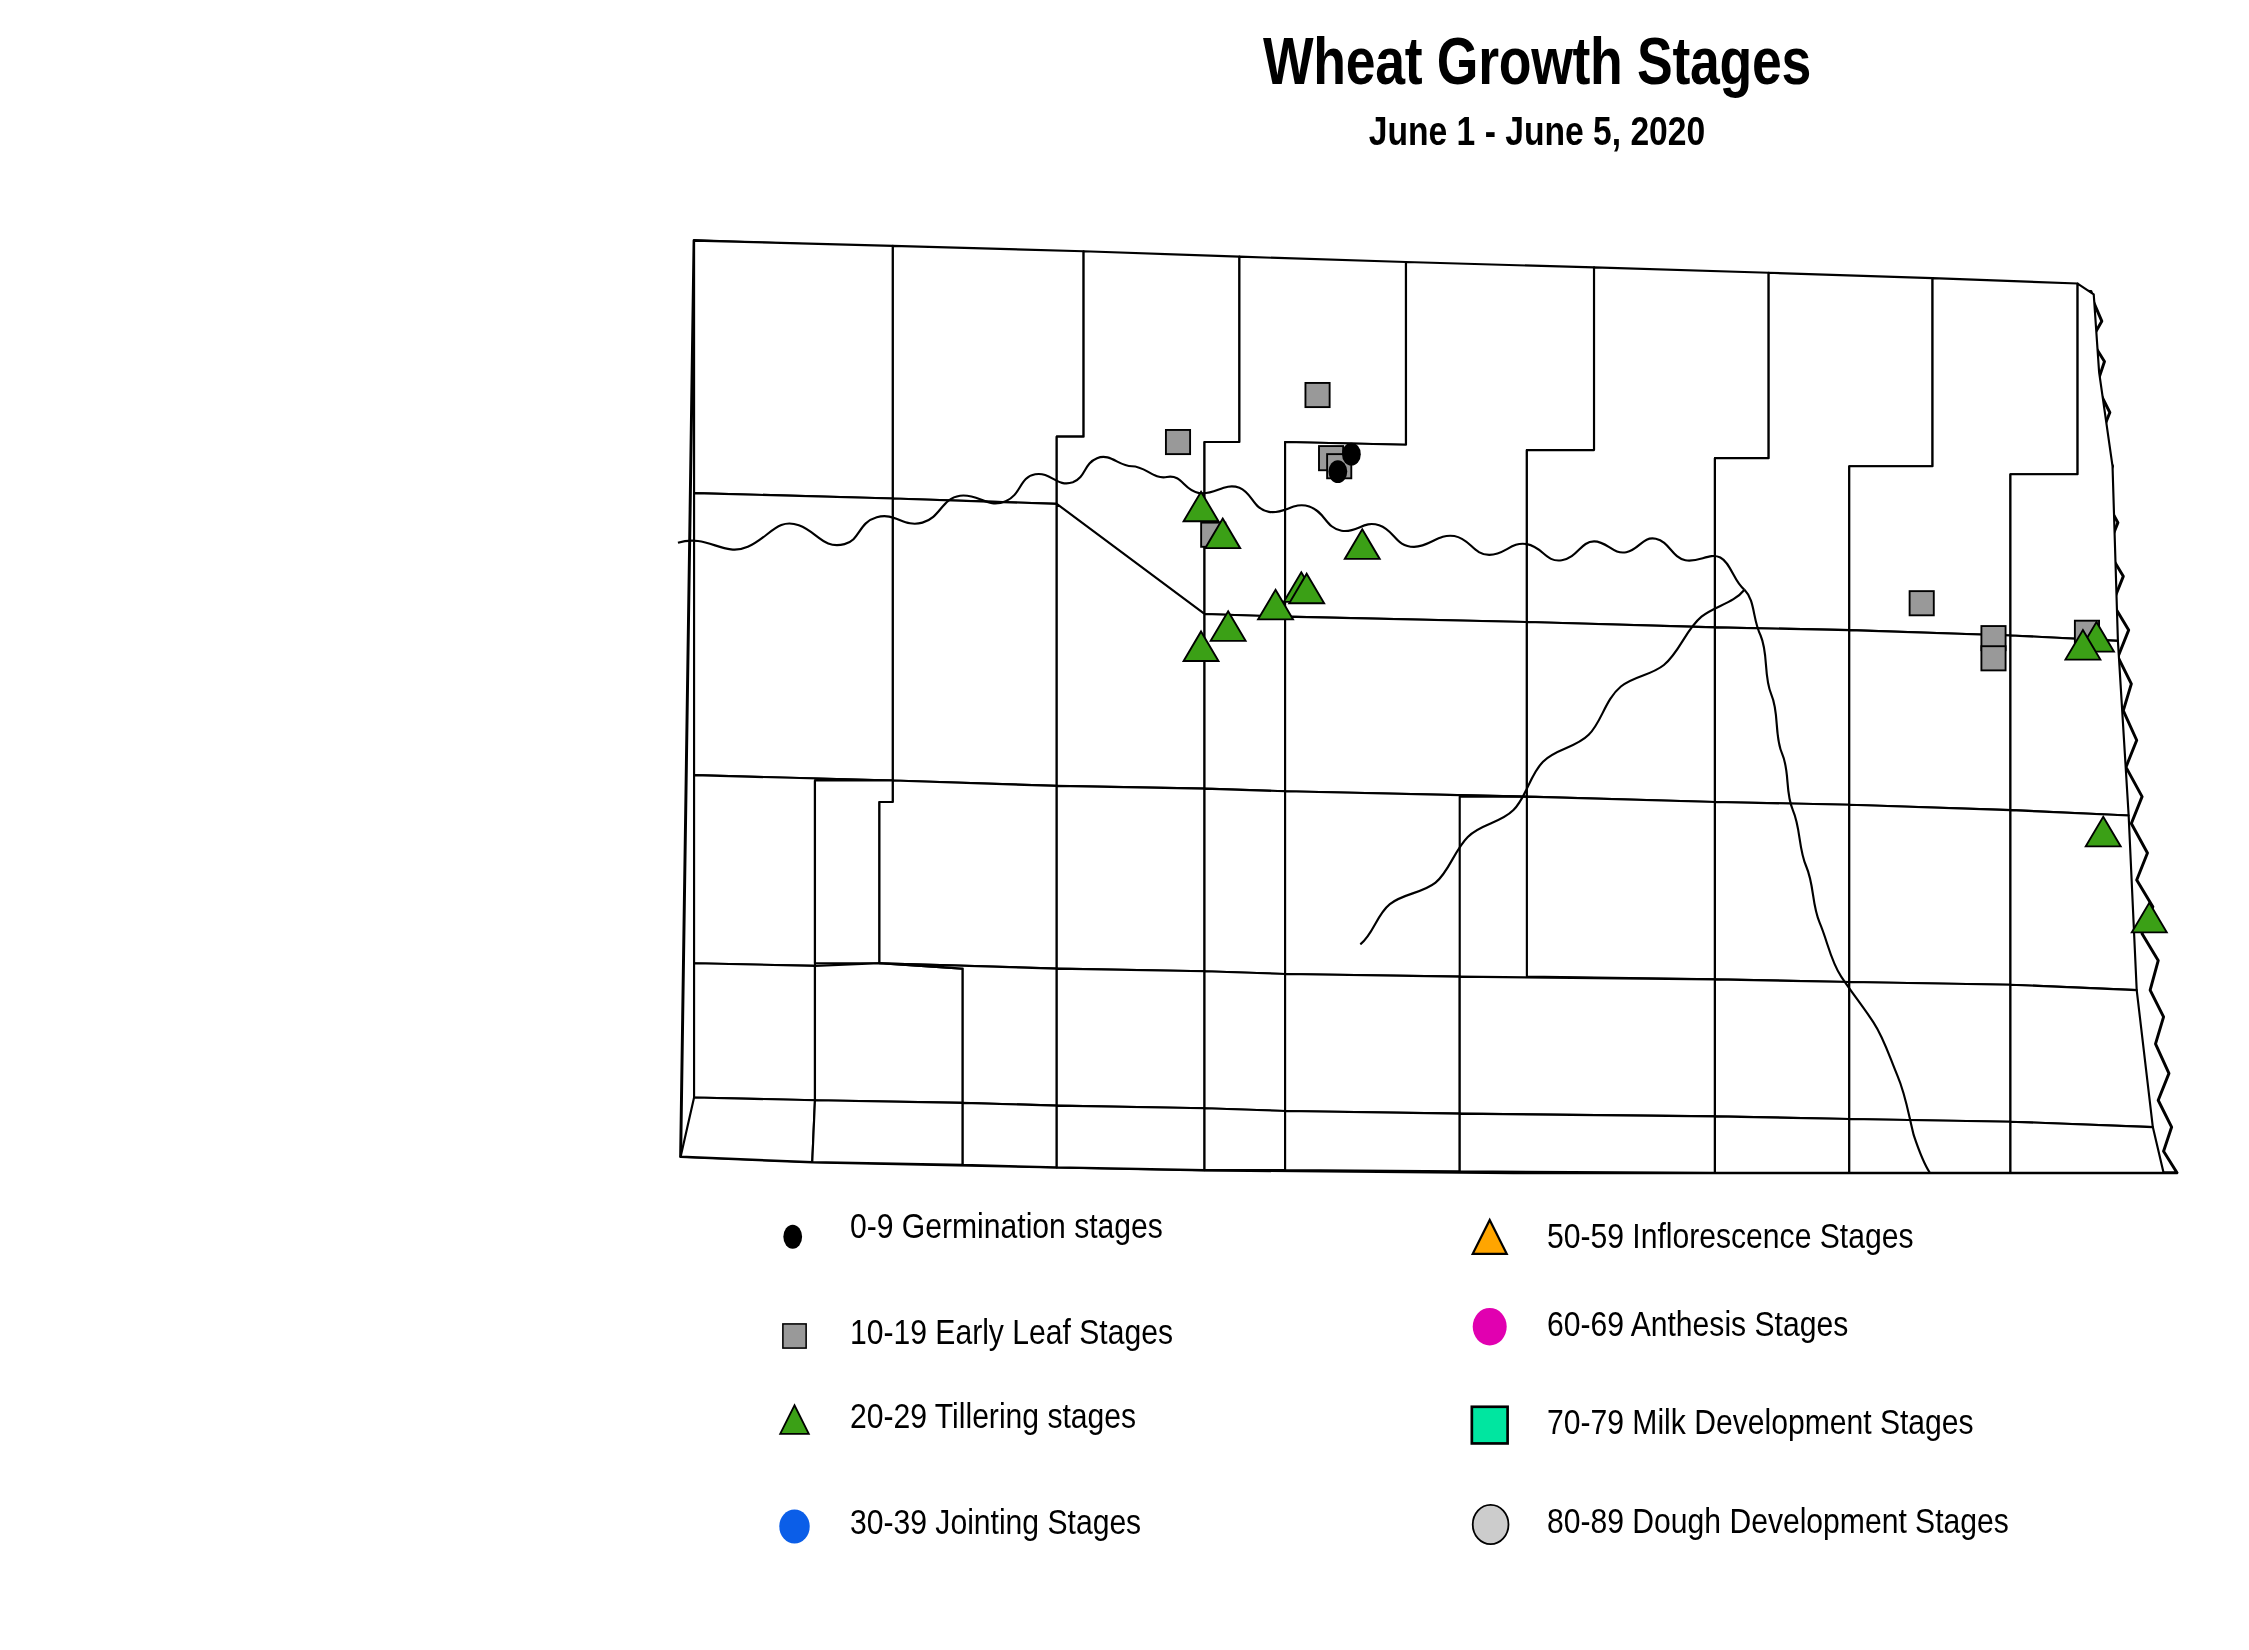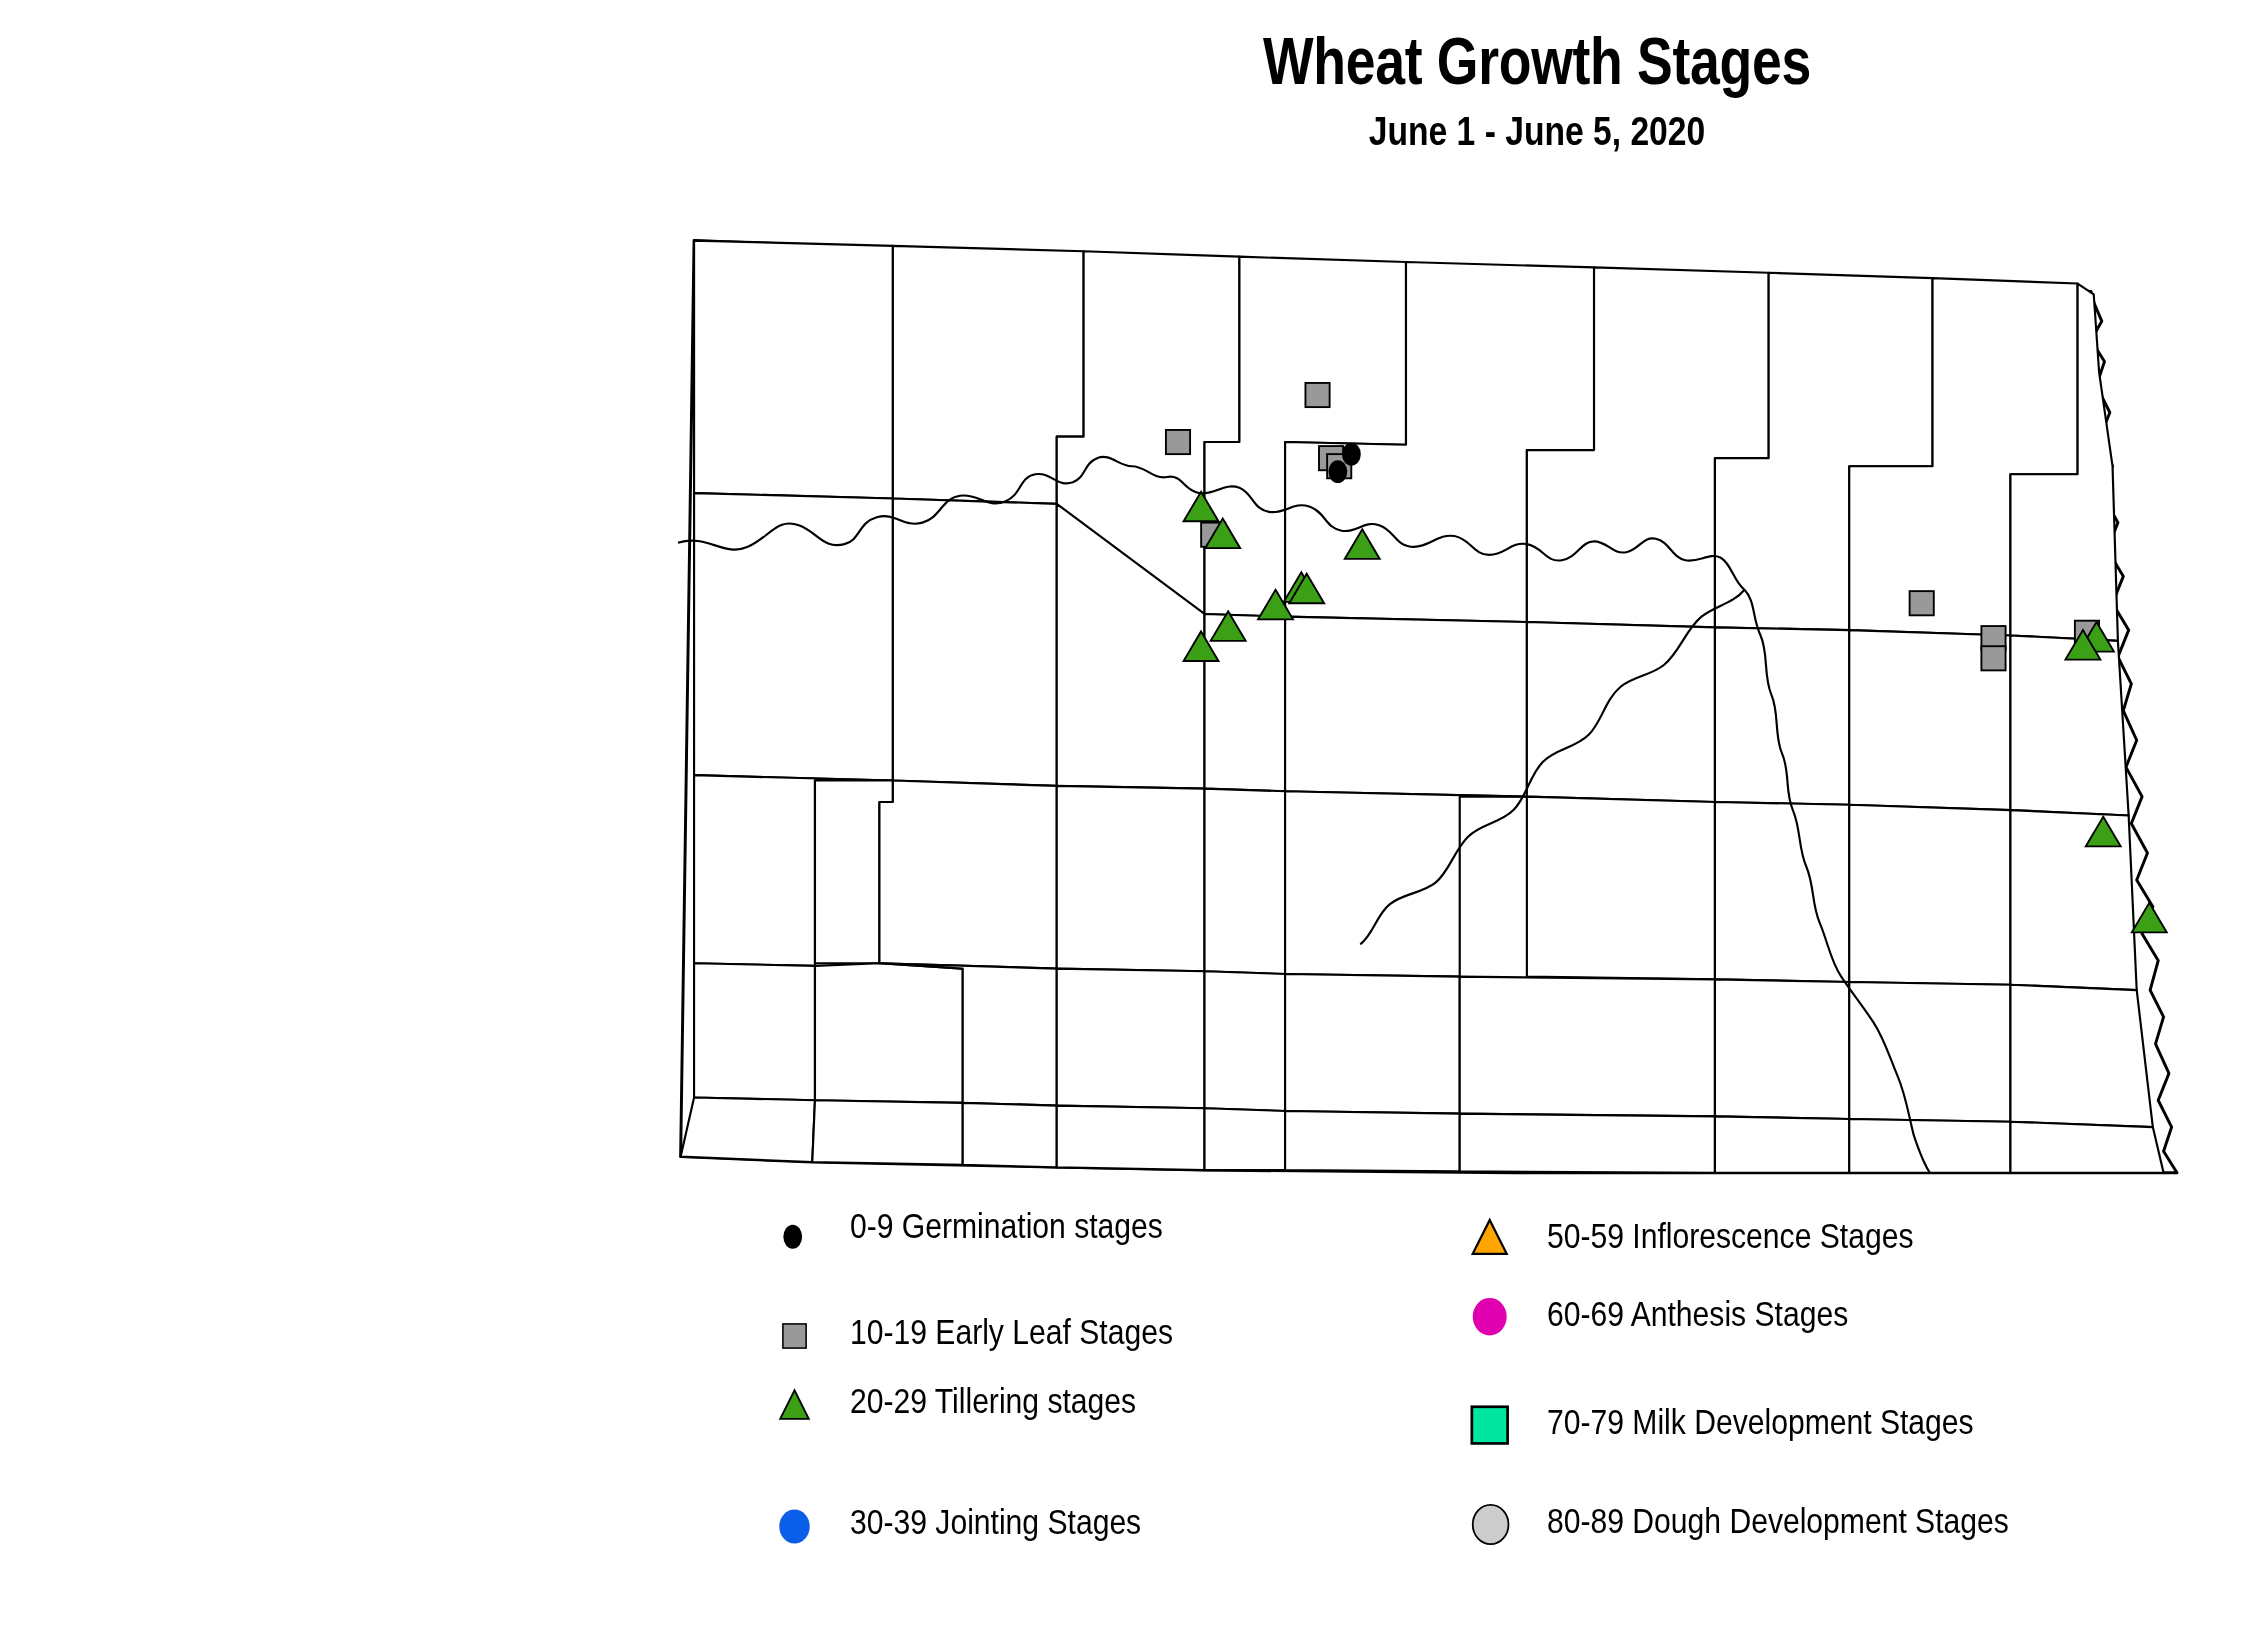--- a/index.html
+++ b/index.html
@@ -209,21 +209,21 @@
 
       <div class="legend-item" style="top:110px">
         <div class="legend-swatch">
           <svg class="sw-svg" viewBox="0 0 170 170">
               <rect x="40" y="58" width="52" height="54" fill="#999999" stroke="#000" stroke-width="3.5"></rect>
             </svg>
         </div>
         <div class="legend-label">10-19 Early Leaf Stages</div>
       </div>
 
-      <div class="legend-item" style="top:179px">
+      <div class="legend-item" style="top:194px">
         <div class="legend-swatch">
           <svg class="sw-svg" viewBox="0 0 170 170">
               <polygon points="66,52 98,116 34,116" fill="#3ba016" stroke="#000" stroke-width="4"></polygon>
             </svg>
         </div>
         <div class="legend-label">20-29 Tillering stages</div>
       </div>
 
       <div class="legend-item" style="top:300px">
         <div class="legend-swatch">
@@ -239,21 +239,21 @@
 
       <div class="legend-item" style="top:14px">
         <div class="legend-swatch">
           <svg class="sw-svg" viewBox="0 0 170 170">
               <polygon points="62,40 100,116 24,116" fill="#ffa500" stroke="#000" stroke-width="5"></polygon>
             </svg>
         </div>
         <div class="legend-label">50-59 Inflorescence Stages</div>
       </div>
 
-      <div class="legend-item" style="top:92px">
+      <div class="legend-item" style="top:102px">
         <div class="legend-swatch">
           <svg class="sw-svg" viewBox="0 0 170 170">
               <ellipse cx="62" cy="82" rx="38" ry="42" fill="#e100b0"></ellipse>
             </svg>
         </div>
         <div class="legend-label">60-69 Anthesis Stages</div>
       </div>
 
       <div class="legend-item" style="top:200px">
         <div class="legend-swatch">

